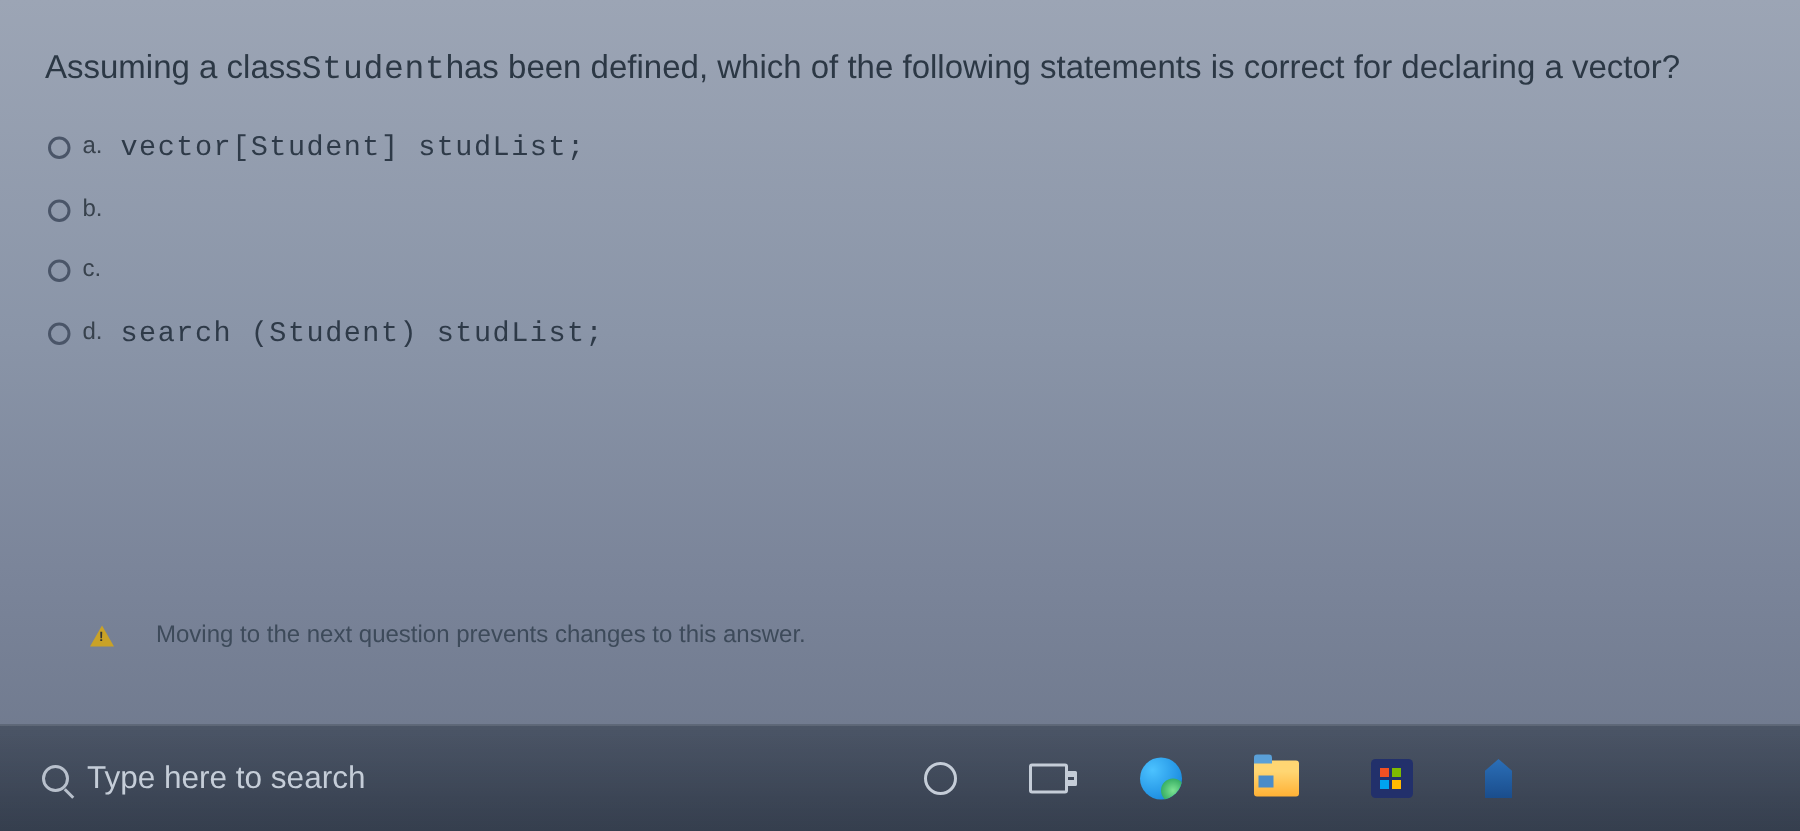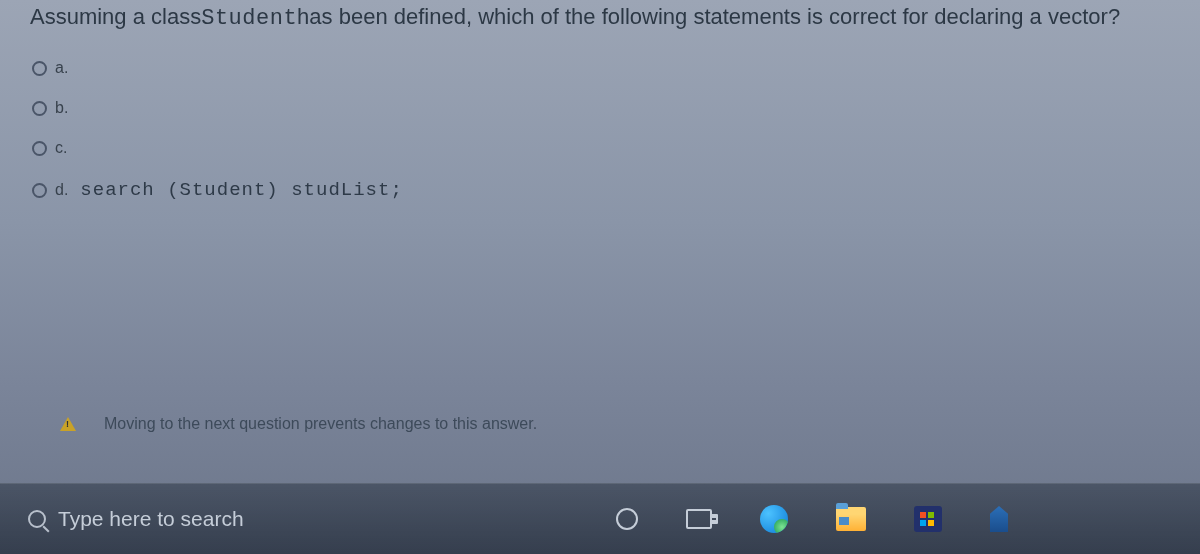--- a/index.html
+++ b/index.html
@@ -5,21 +5,21 @@
     * { margin: 0; padding: 0; box-sizing: border-box; }
     body {
       width: 1200px;
       height: 554px;
       font-family: Arial, sans-serif;
       background: linear-gradient(to bottom, #9ca5b5 0%, #8a95a8 40%, #7a8499 70%, #6b7589 100%);
       overflow: hidden;
       position: relative;
     }
     .content-area {
-      padding: 4px 30px 0 30px;
+      padding: 32px 30px 0 30px;
       position: relative;
     }
     .question-text {
       font-size: 22px;
       color: #2c3845;
       margin-bottom: 28px;
       font-weight: normal;
     }
     .code-inline {
       font-family: 'Courier New', monospace;
@@ -239,20 +239,21 @@
 
 <div class="content-area">
   <div class="question-text">
     <span>Assuming a class</span><span class="code-inline">Student</span><span>has been defined, which of the following statements is correct for declaring a vector?</span>
   </div>
 
   <div class="options">
     <div class="option">
       <div class="radio"></div>
       <span class="option-label">a.</span>
+      <span class="option-code">vector[Student] studList;</span>
     </div>
     <div class="option">
       <div class="radio"></div>
       <span class="option-label">b.</span>
     </div>
     <div class="option">
       <div class="radio"></div>
       <span class="option-label">c.</span>
     </div>
     <div class="option">

